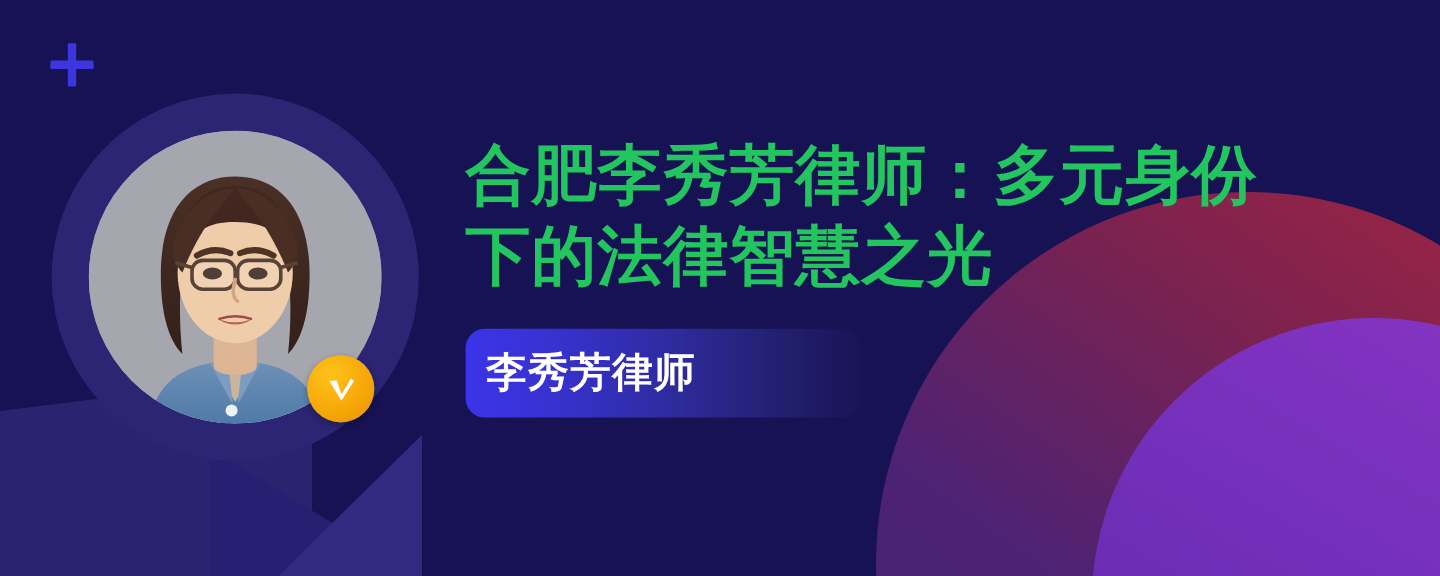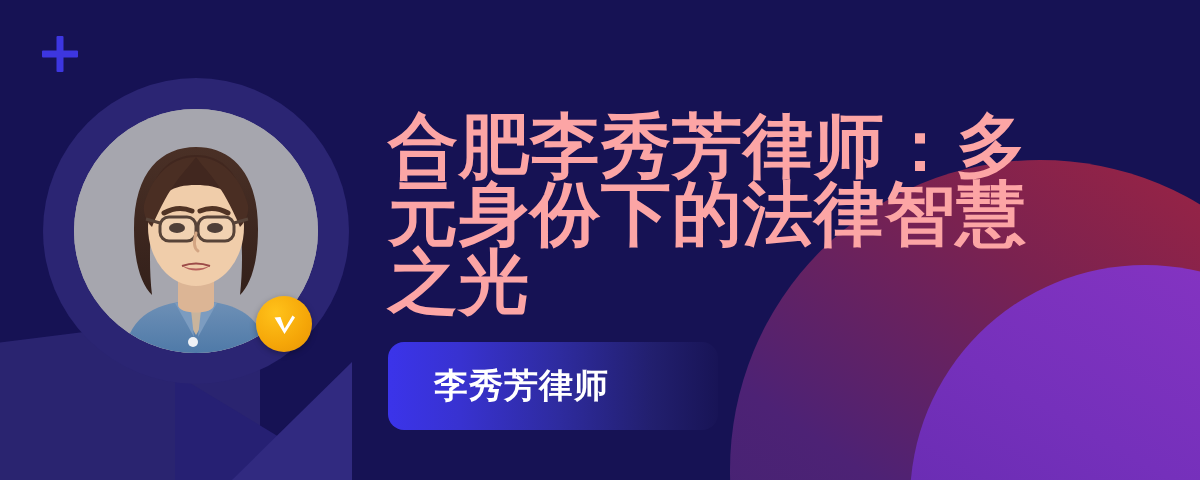--- a/index.html
+++ b/index.html
@@ -147,35 +147,35 @@
 
   
   .content {
     position: absolute;
     left: 388px;
     top: 112px;
     width: 740px;
   }
   .headline {
     margin: 0;
-    color: #fca5a5;
-    font-size: 70px;
+    color: #22c55e;
+    font-size: 54px;
     font-weight: 700;
     line-height: 68px;
     letter-spacing: 1px;
     max-width: 660px;
     word-break: break-all;
   }
   .name-chip {
     margin-top: 26px;
     display: inline-flex;
     align-items: center;
-    height: 88px;
+    height: 74px;
     min-width: 330px;
-    padding: 0 46px;
+    padding: 0 17px;
     border-radius: 16px;
     background: linear-gradient(90deg, #3b34ea 0%, #3832d0 22%, #2e2b9e 52%, #221f6e 80%, #181456 100%);
     color: #ffffff;
     font-size: 34px;
     font-weight: 700;
     letter-spacing: 1px;
   }
 </style>
 </head>
 <body>

